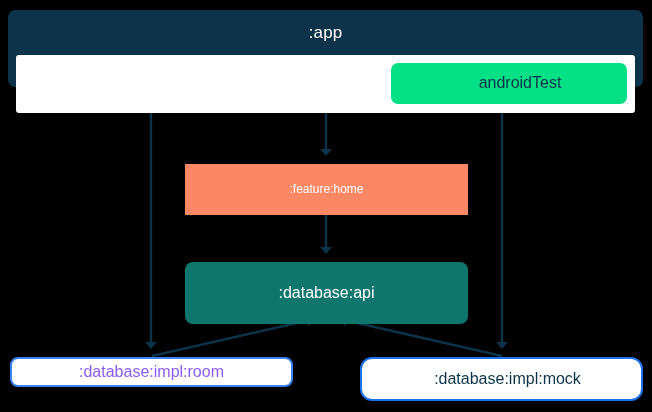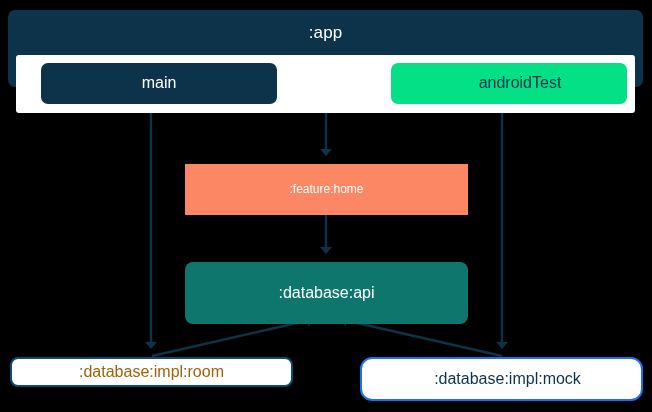--- a/index.html
+++ b/index.html
@@ -113,22 +113,22 @@
     border-radius: 8px;
     font-size: 16px;
   }
   
   #node-impl-room {
     left: 10px;
     top: 357px;
     width: 283px;
     height: 30px;
     background: #FFFFFF;
-    color: #a16207;
-    border: 2px solid #0c4a6e;
+    color: #8b5cf6;
+    border: 2px solid #3b82f6;
     border-radius: 8px;
     font-size: 16px;
   }
   #node-impl-mock {
     left: 360px;
     top: 357px;
     width: 283px;
     height: 44px;
     background: #FFFFFF;
     color: #0C3349;
@@ -171,21 +171,20 @@
     </g>
 
     <g>
       <line x1="502" y1="356" x2="344" y2="320" stroke="#0C3349" stroke-width="2.4" marker-end="url(#arrowdown)"></line>
     </g>
   </svg>
 
   <div class="node" id="app-cluster">
     <div id="app-title">:app</div>
     <div id="app-inner">
-      <div class="srcset-box" id="node-main">main</div>
       <div class="srcset-box" id="node-androidtest">androidTest</div>
     </div>
   </div>
 
   <div class="node" id="node-feature-home">:feature:home</div>
 
   <div class="node" id="node-database-api">:database:api</div>
 
   <div class="node" id="node-impl-room">:database:impl:room</div>
 

